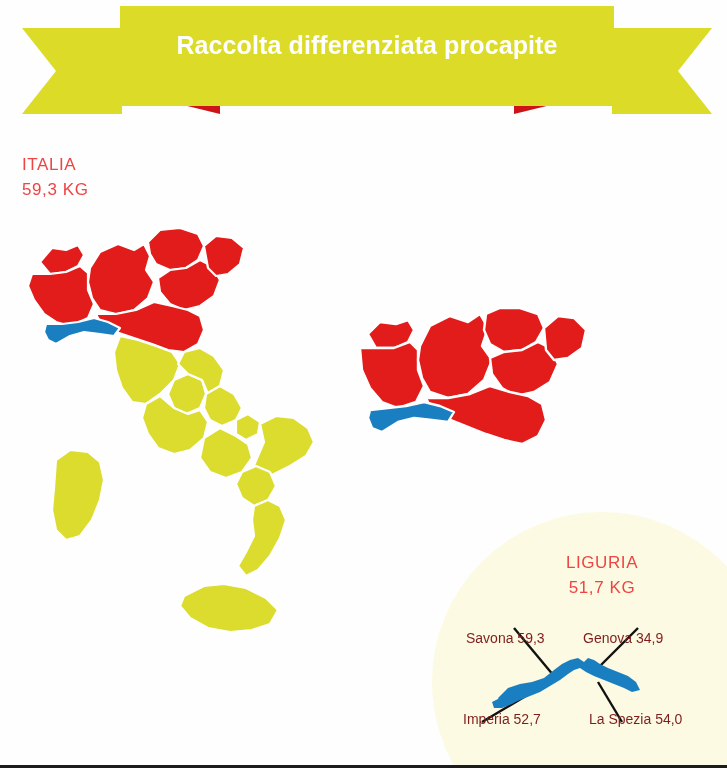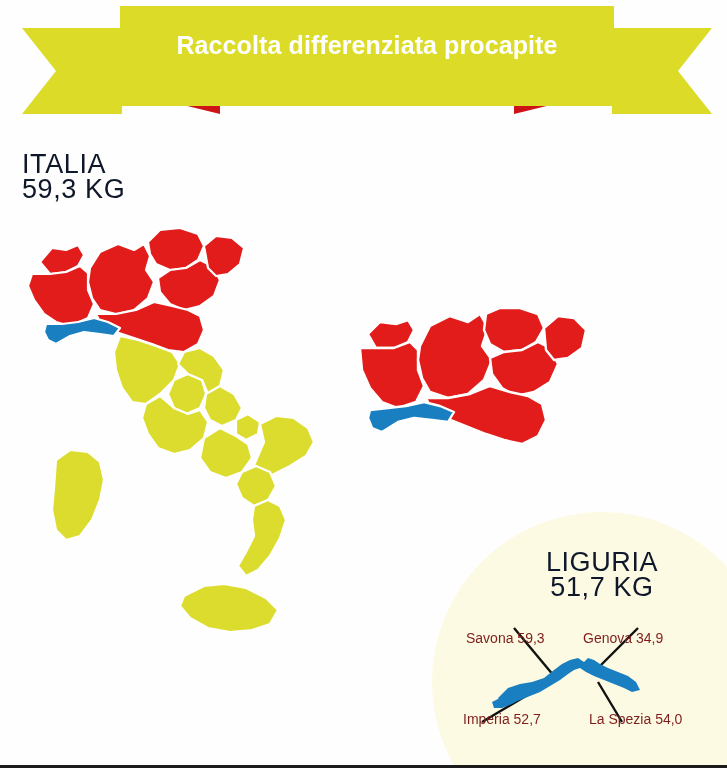--- a/index.html
+++ b/index.html
@@ -48,22 +48,22 @@
     font-size:25px;
     letter-spacing:0.1px;
     line-height:30px;
     text-align:center;
     white-space:nowrap;
   }
 
   
   .map-label{
     position:absolute;
-    color:#0f172a;
-    font-size:27px;
+    color:#ef4444;
+    font-size:17px;
     line-height:25px;
     letter-spacing:0.6px;
     white-space:nowrap;
   }
   .label-italia{left:22px;top:152px;}
   .label-nord{left:356px;top:252px;}
   .label-liguria{
     left:432px;top:550px;
     width:340px;text-align:center;
     left:432px;

